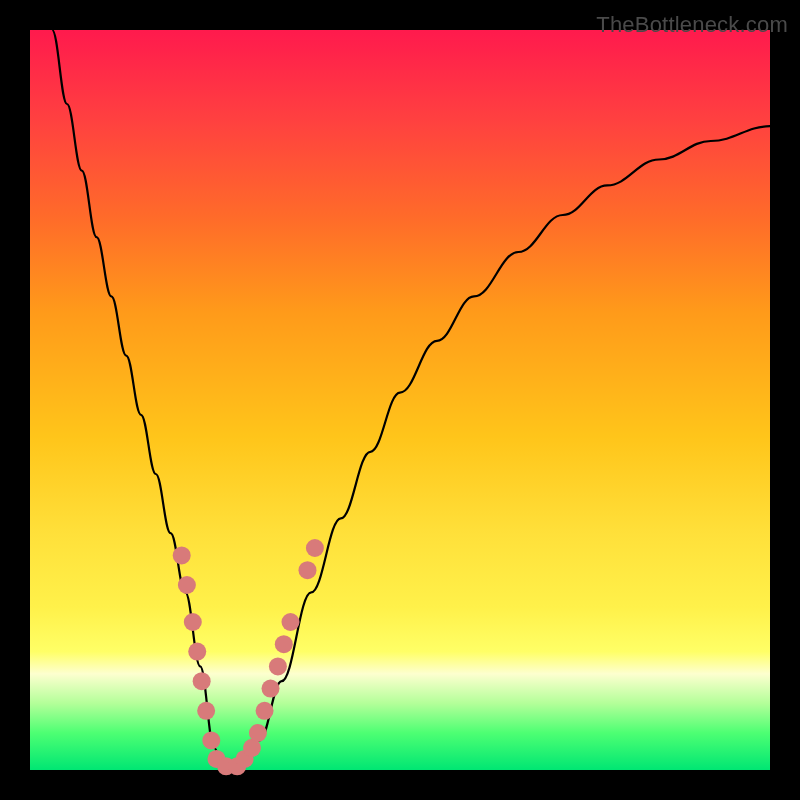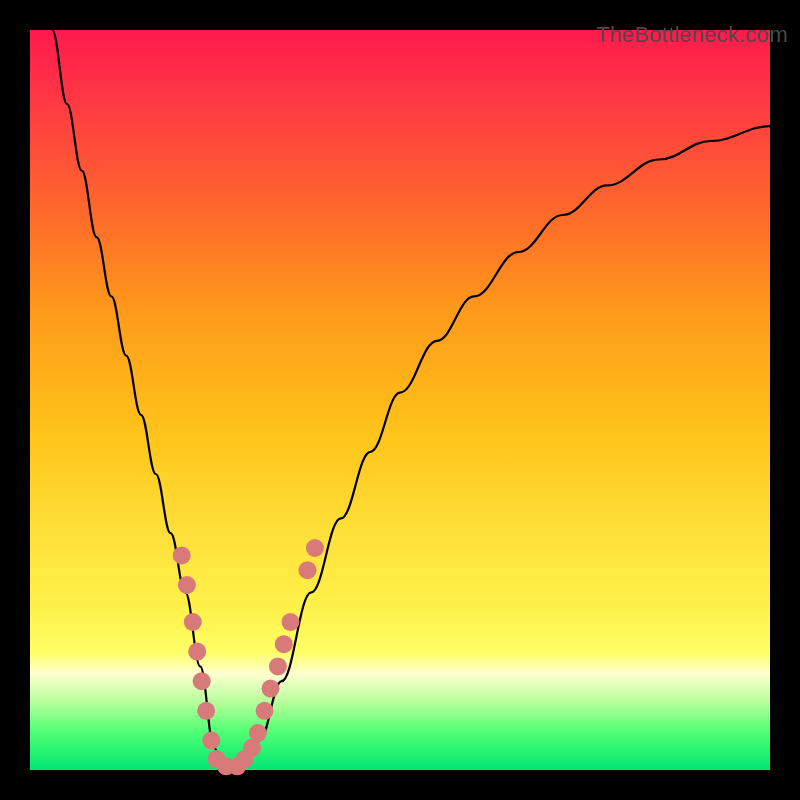--- a/index.html
+++ b/index.html
@@ -33,21 +33,21 @@
       #fff14a 78%,
       #ffff66 84%,
       #fdffcf 87%,
       #b3ff99 91%,
       #4dff73 95%,
       #00e673 100%
     );
   }
   .watermark {
     position: absolute;
-    top: 22px;
+    top: 12px;
     right: 12px;
     color: #4a4a4a;
     font-size: 22px;
     font-weight: 500;
     letter-spacing: 0.2px;
     user-select: none;
   }
   svg.curve {
     position: absolute;
     left: 0;

